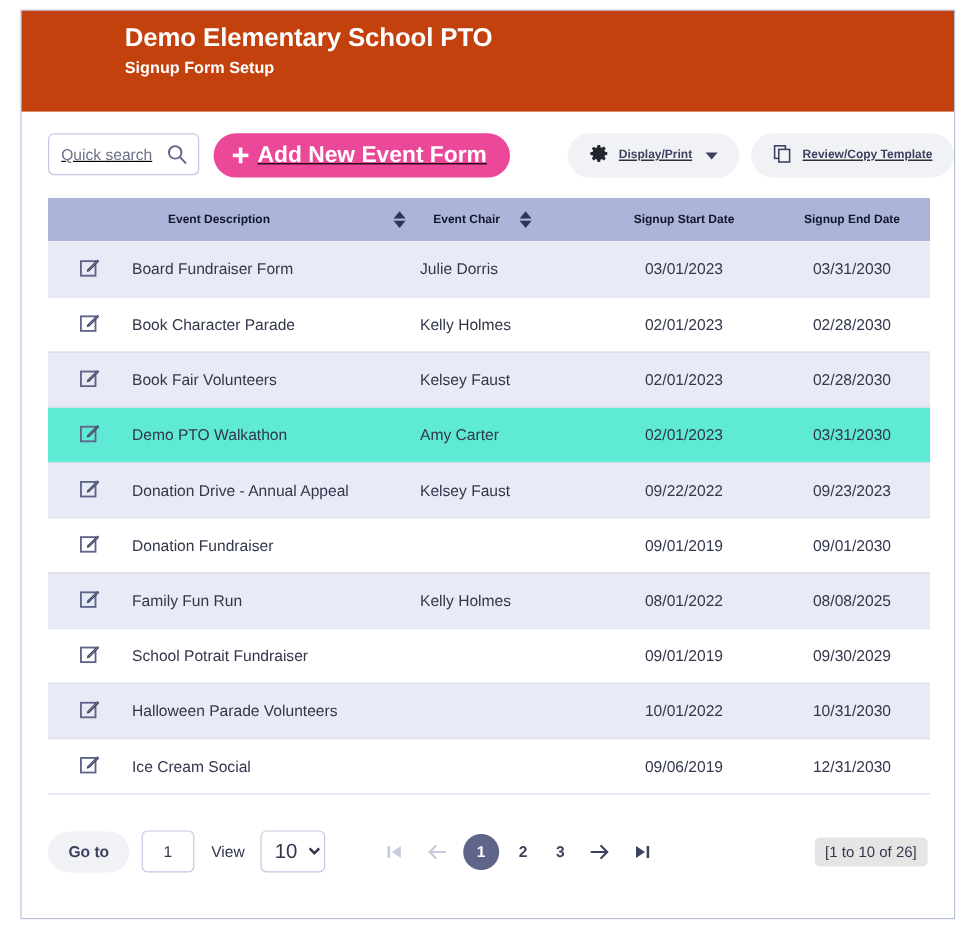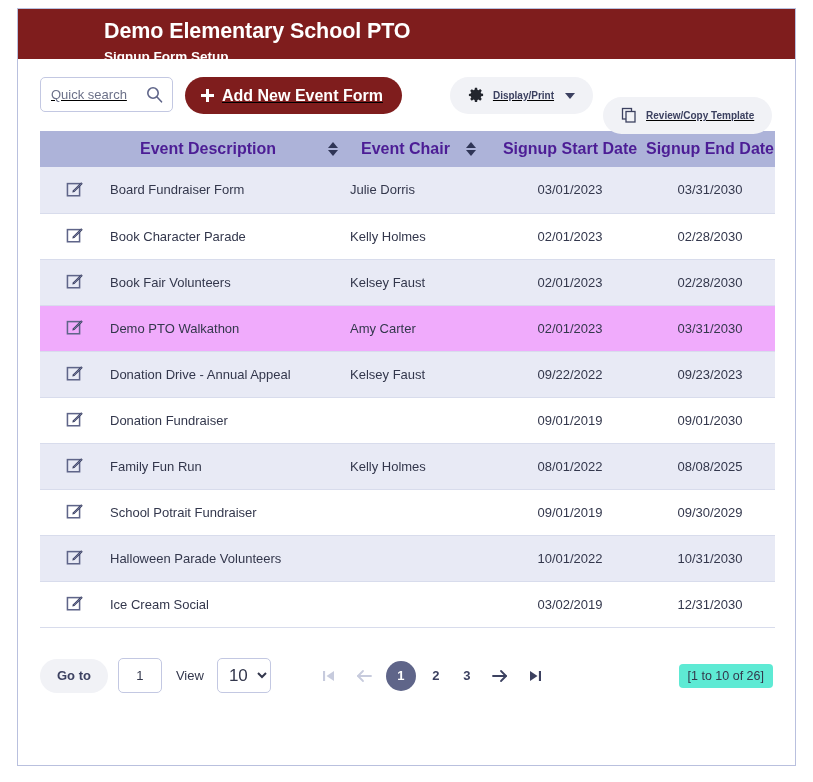--- a/index.html
+++ b/index.html
@@ -25,22 +25,22 @@
     left: 17px;
     top: 8px;
     width: 779px;
     height: 758px;
     background: #ffffff;
     border: 1px solid #b9c0de;
   }
 
   
   .banner {
-    height: 50px;
-    background: #7f1d1d;
+    height: 84px;
+    background: #c2410c;
     padding: 9px 0 0 86px;
     color: #ffffff;
   }
   .banner-title {
     font-size: 21.5px;
     font-weight: bold;
     line-height: 27px;
     letter-spacing: -0.1px;
     color: #ffffff;
   }
@@ -91,26 +91,26 @@
     pointer-events: none;
   }
 
   .btn-primary {
     display: flex;
     align-items: center;
     gap: 8px;
     height: 37px;
     margin-left: 12px;
     padding: 0 19px 0 16px;
-    background: #7f1d1d;
+    background: #ec4899;
     color: #ffffff;
     border: 0;
     border-radius: 19px;
     font-family: "Liberation Sans", sans-serif;
-    font-size: 16px;
+    font-size: 19px;
     font-weight: bold;
     cursor: pointer;
     white-space: nowrap;
   }
   .plus-icon {
     display: inline-block;
     width: 13px;
     height: 13px;
     position: relative;
   }
@@ -132,40 +132,40 @@
     color: #3c4160;
     border: 0;
     border-radius: 19px;
     font-family: "Liberation Sans", sans-serif;
     font-size: 10px;
     font-weight: bold;
     cursor: pointer;
     white-space: nowrap;
   }
   .btn-soft.spaced { margin-left: 48px; }
-  .btn-soft.gap-sm { margin-left: 10px; margin-top: 20px; }
+  .btn-soft.gap-sm { margin-left: 10px; }
   .caret-down {
     width: 0; height: 0;
     border-left: 5px solid transparent;
     border-right: 5px solid transparent;
     border-top: 6px solid #3c4160;
     margin-left: 2px;
   }
 
   
   .table-wrap { padding: 0 22px; }
   table.grid {
     width: 100%;
     border-collapse: collapse;
     table-layout: fixed;
   }
   table.grid thead th {
     background: #adb3d9;
-    color: #4c1d95;
-    font-size: 16px;
+    color: #0f172a;
+    font-size: 10px;
     font-weight: bold;
     height: 36px;
     padding: 0;
     vertical-align: middle;
     text-align: center;
   }
   .th-inner {
     display: flex;
     align-items: center;
     gap: 6px;
@@ -193,21 +193,21 @@
   table.grid tbody td {
     height: 46px;
     font-size: 13px;
     color: #33374c;
     padding: 0;
     vertical-align: middle;
     border-bottom: 1px solid #d8dcec;
   }
   tr.row-alt td { background: #e8eaf5; }
   tr.row-plain td { background: #ffffff; }
-  tr.row-sel td { background: #f0abfc; }
+  tr.row-sel td { background: #5eead4; }
   tr.row-sel td { border-bottom: 1px solid #a8b0d8; }
 
   td.c-edit  { width: 70px; text-align: center; }
   td.c-desc  { padding-left: 2px; }
   td.c-chair { padding-left: 0; }
   td.c-date  { text-align: center; }
 
   .edit-icon { display: inline-block; width: 18px; height: 18px; vertical-align: middle; }
 
   
@@ -291,21 +291,21 @@
     line-height: 30px;
     border-radius: 50%;
     background: #5f6589;
     color: #ffffff;
     padding: 0;
   }
   .count-box {
     margin-left: auto;
     font-size: 12.5px;
     color: #33374c;
-    background: #5eead4;
+    background: #e5e5e5;
     padding: 5px 9px;
     border-radius: 4px;
     white-space: nowrap;
   }
 </style>
 </head>
 <body>
 
 <div id="app">
   <div class="card">
@@ -497,21 +497,21 @@
               <td class="c-date">10/31/2030</td>
             </tr>
             <tr class="row-plain">
               <td class="c-edit"><svg class="edit-icon" viewBox="0 0 20 20">
       <rect x="1.6" y="2.9" width="13.5" height="13.5" fill="none" stroke="#5f6589" stroke-width="1.7"></rect>
       <path d="M16.9 1.4 L18.6 3.1 L9.4 12.3 L7 12.9 L7.6 10.5 Z" fill="#3c4160"></path>
       <path d="M8.6 11.3 L17.2 2.7" stroke="#8c93bf" stroke-width="0.8"></path>
     </svg></td>
               <td class="c-desc">Ice Cream Social</td>
               <td class="c-chair"></td>
-              <td class="c-date">03/02/2019</td>
+              <td class="c-date">09/06/2019</td>
               <td class="c-date">12/31/2030</td>
             </tr>
           </tbody>
       </table>
     </div>
 
     <div class="footer">
       <button class="goto-pill">Go to</button>
       <input class="goto-input" type="text" value="1" style="">
       <span class="view-label">View</span>

